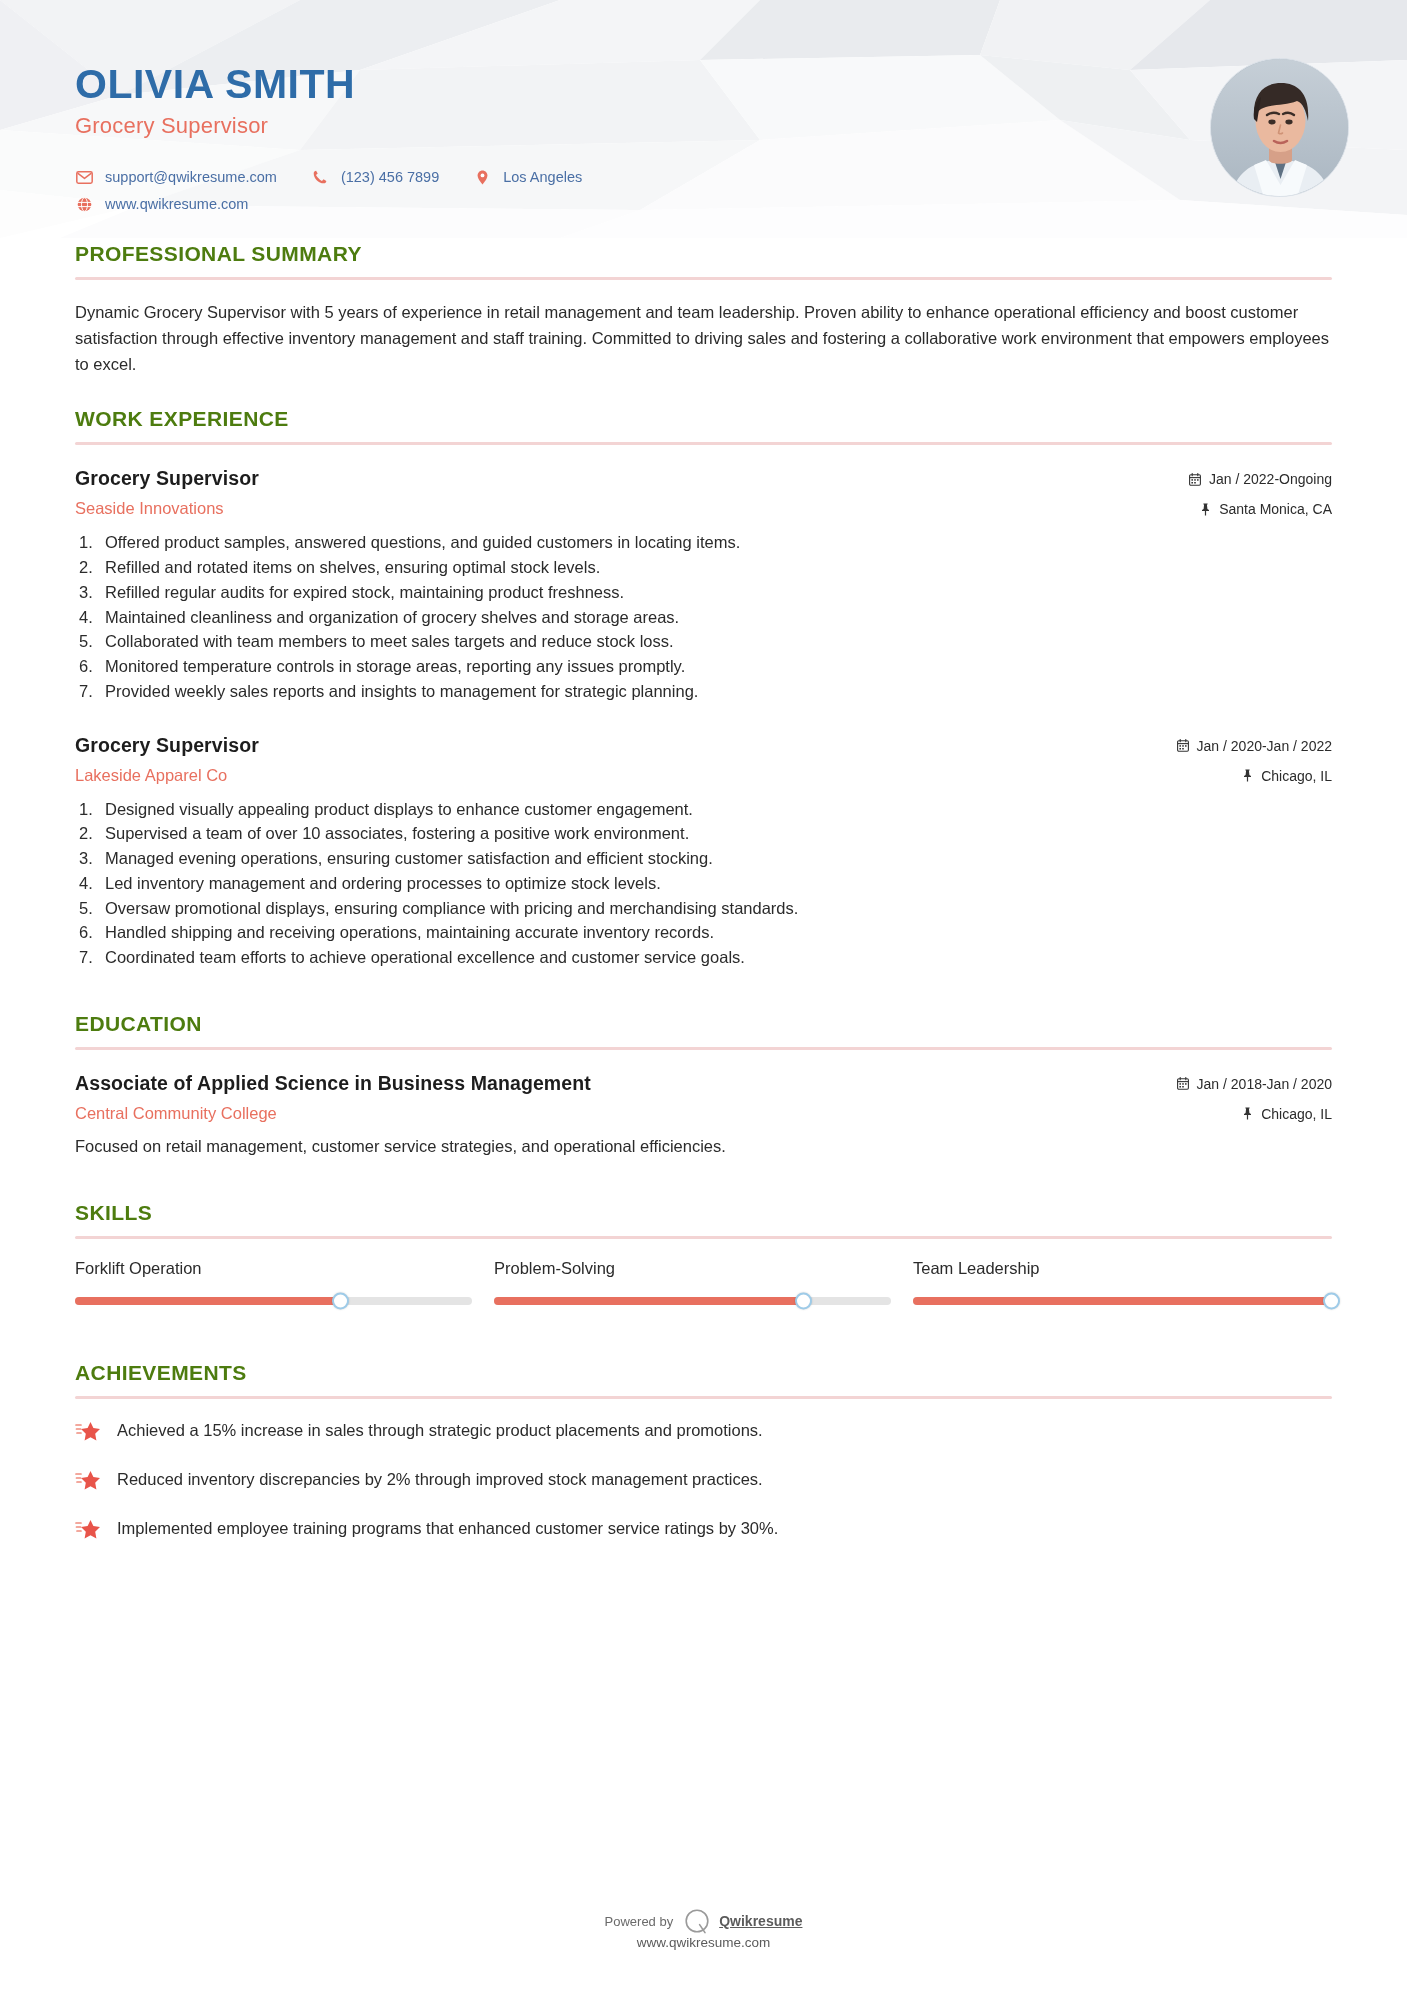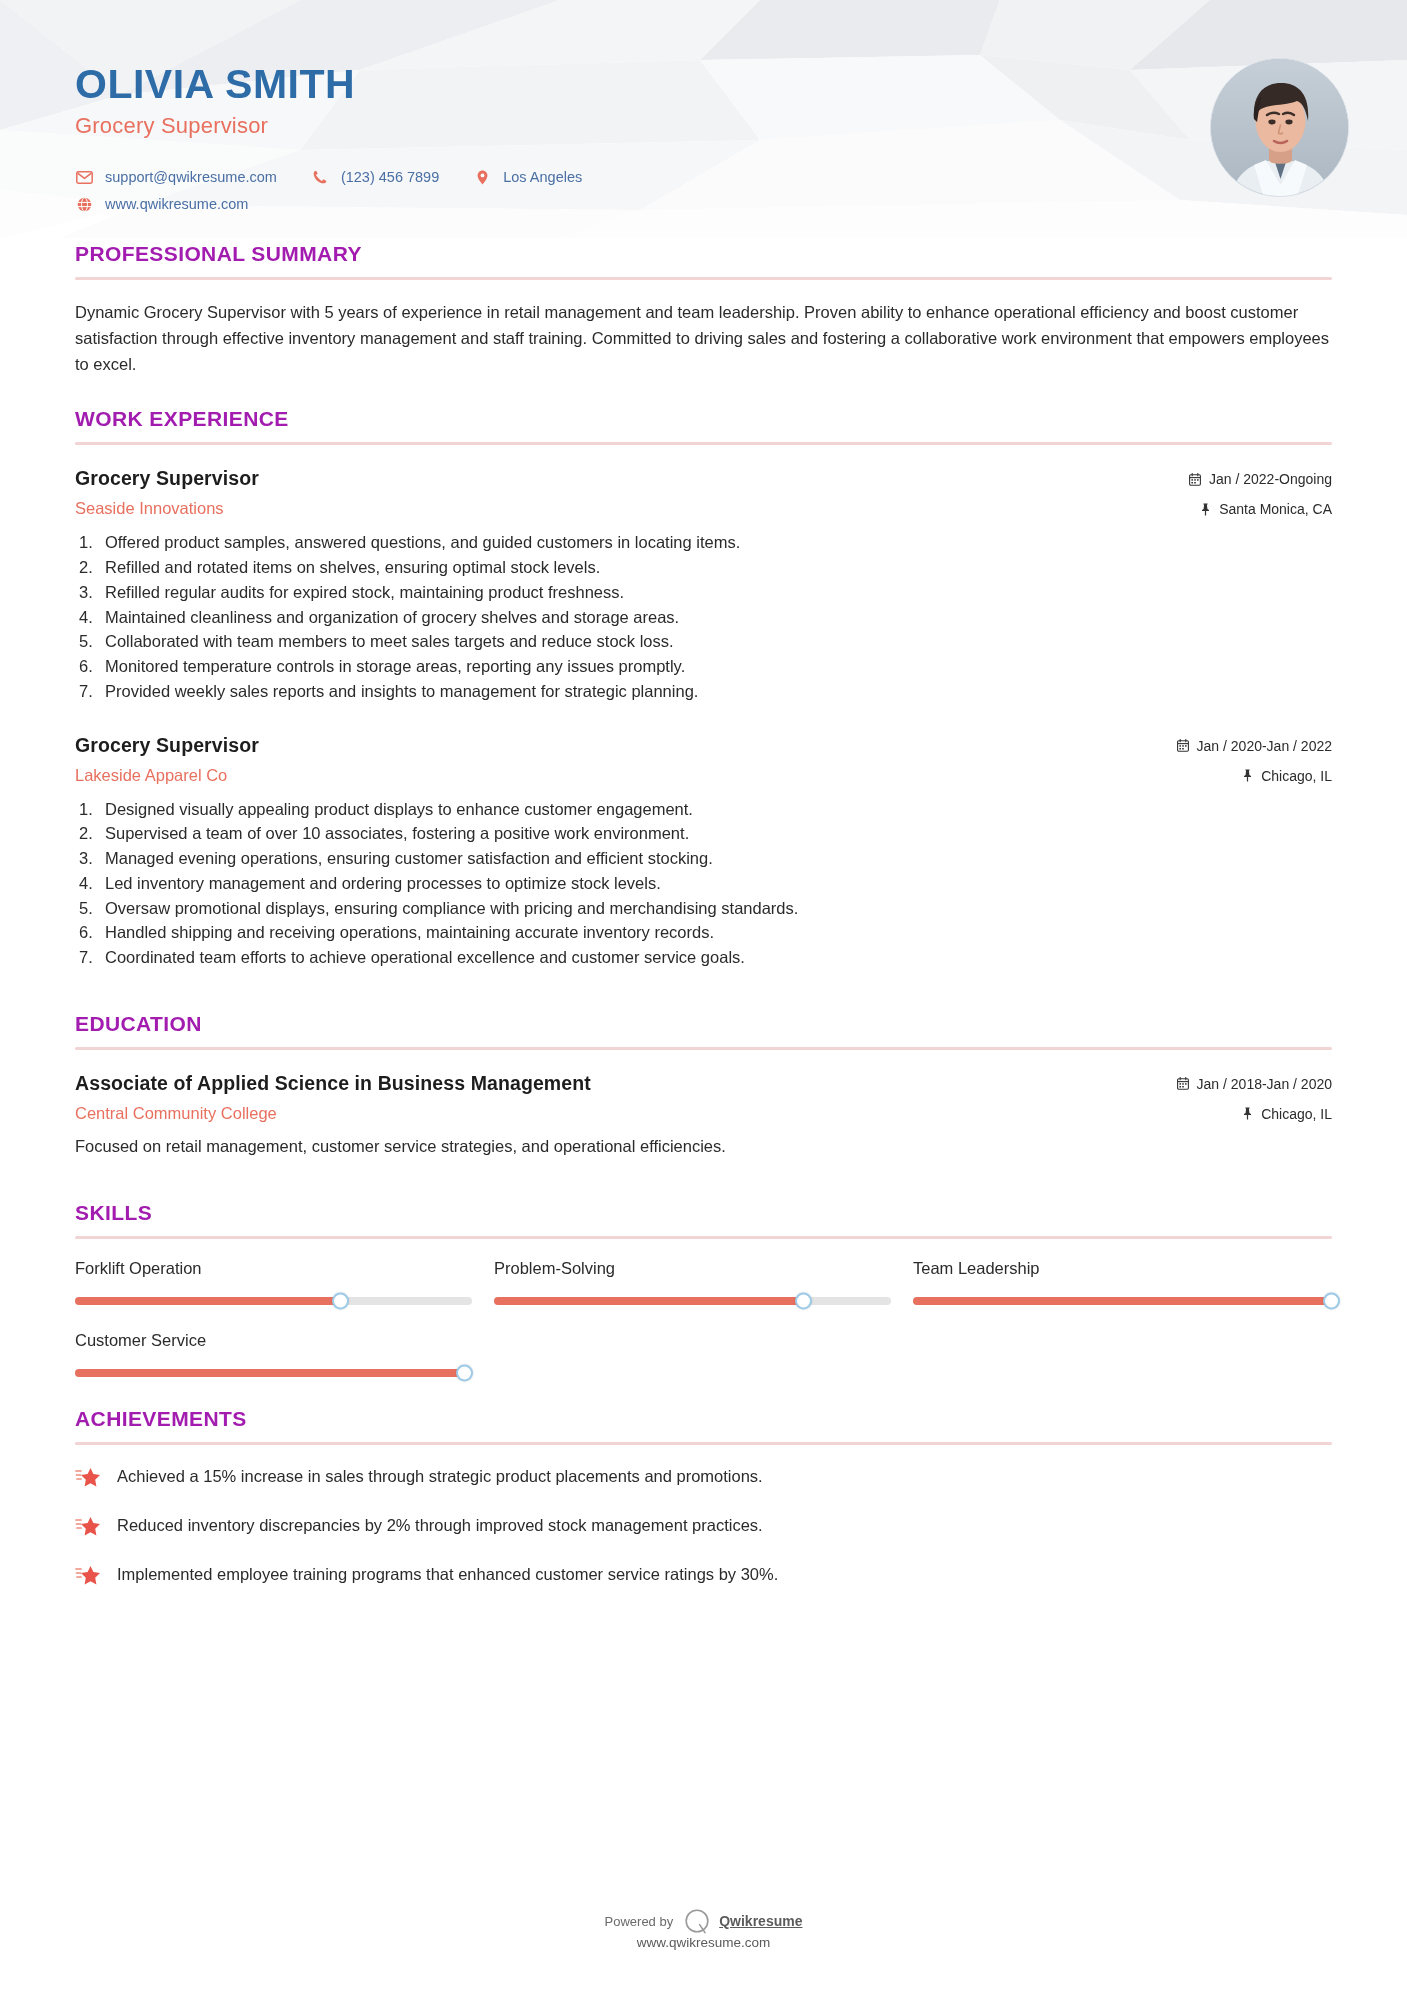--- a/index.html
+++ b/index.html
@@ -85,21 +85,21 @@
     background: #b9c3cc;
   }
   .avatar svg { display: block; }
 
   
   .body-area { position: relative; z-index: 2; padding: 0 75px; }
   .section { margin-top: 30px; }
   .section-title {
     font-size: 21px;
     font-weight: bold;
-    color: #a21caf;
+    color: #4d7c0f;
     letter-spacing: 0.4px;
   }
   .rule {
     height: 3px;
     background: #f3d4d4;
     margin-top: 11px;
     border-radius: 2px;
   }
 
   .summary-text {
@@ -551,27 +551,20 @@
             <div class="slider-thumb" style="left: 78%;"></div>
           </div>
         </div>
         <div class="skill" style="padding-right:0;">
           <div class="skill-name">Team Leadership</div>
           <div class="slider">
             <div class="slider-fill" style="width: 100%;"></div>
             <div class="slider-thumb" style="left: 100%;"></div>
           </div>
         </div>
-        <div class="skill" style="margin-bottom:0;">
-          <div class="skill-name">Customer Service</div>
-          <div class="slider">
-            <div class="slider-fill" style="width: 98%;"></div>
-            <div class="slider-thumb" style="left: 98%;"></div>
-          </div>
-        </div>
       </div>
     </div>
 
     <div class="section" style="margin-top:30px;">
       <div class="section-title">ACHIEVEMENTS</div>
       <div class="rule"></div>
 
       <div class="achv-list">
         <div class="achv">
           <span class="star">

